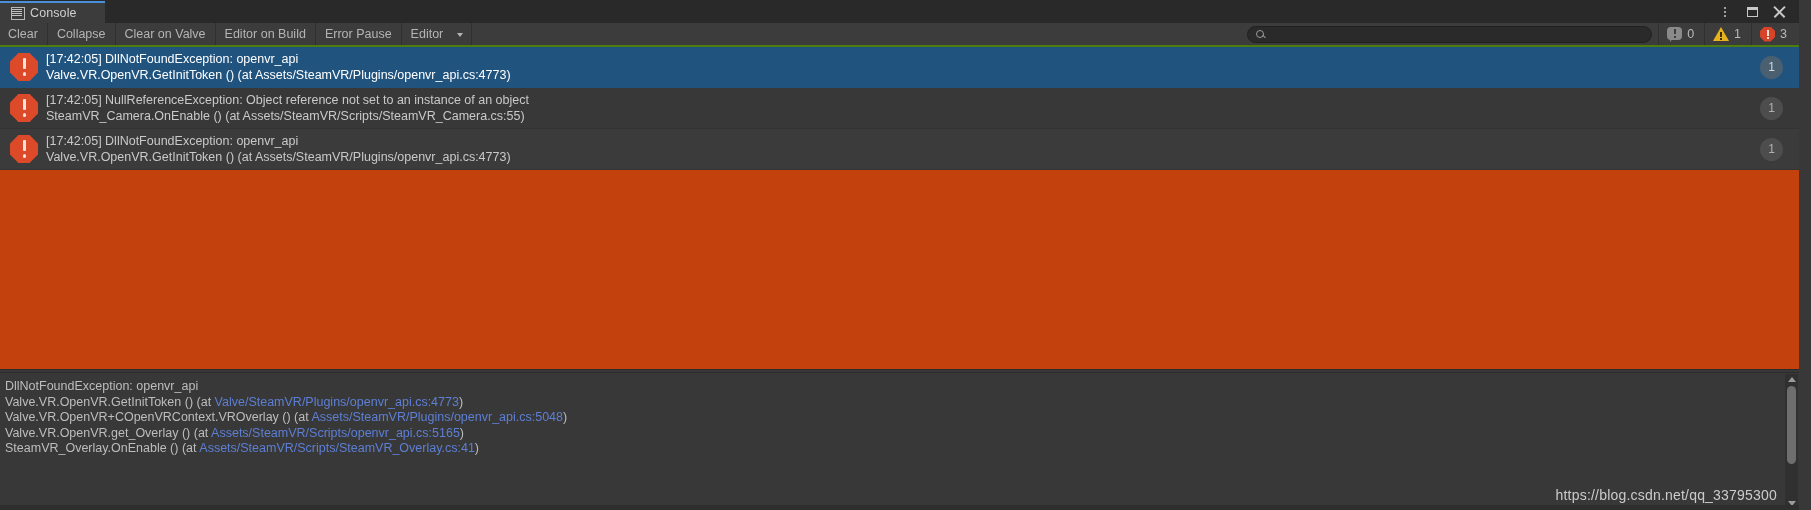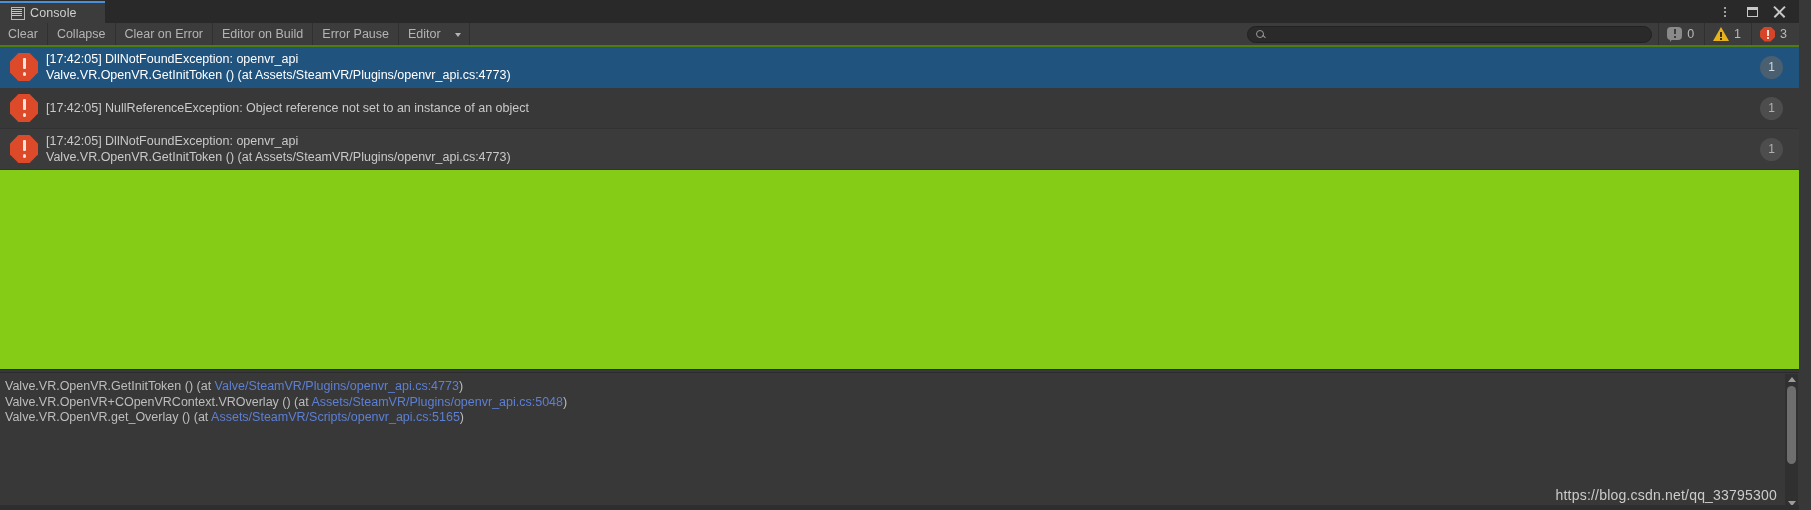--- a/index.html
+++ b/index.html
@@ -292,21 +292,21 @@
   .ico-err .dot {
     position: absolute; left: 6.5px; top: 10.5px;
     width: 2px; height: 2px;
     background: #f4ded6;
   }
 
   
   .loglist {
     flex: 0 0 auto;
     height: 322px;
-    background: #84cc16;
+    background: #c2410c;
     position: relative;
     overflow: hidden;
   }
 
   .logrow {
     position: relative;
     height: 41px;
     display: flex;
     align-items: center;
     padding-left: 10px;
@@ -486,21 +486,21 @@
       </div>
       <div class="win-btn">
         <span class="close-icon"></span>
       </div>
     </div>
   </div>
 
   <div class="toolbar">
     <div class="tb-btn first">Clear</div>
     <div class="tb-btn">Collapse</div>
-    <div class="tb-btn">Clear on Error</div>
+    <div class="tb-btn">Clear on Valve</div>
     <div class="tb-btn">Editor on Build</div>
     <div class="tb-btn">Error Pause</div>
     <div class="tb-dropdown">
       <span>Editor</span>
       <span class="caret"></span>
     </div>
 
     <div class="tb-gap"></div>
 
     <div class="search-wrap">
@@ -555,20 +555,21 @@
     </div>
 
     <div class="logrow alt">
       <span class="row-icon">
         <span class="oct"></span>
           <span class="bang"></span>
           <span class="dot"></span>
       </span>
       <span class="row-text">
         <span class="row-line">[17:42:05] NullReferenceException: Object reference not set to an instance of an object</span>
+        <span class="row-line">SteamVR_Camera.OnEnable () (at Assets/SteamVR/Scripts/SteamVR_Camera.cs:55)</span>
       </span>
       <span class="row-badge">1</span>
     </div>
 
     <div class="logrow">
       <span class="row-icon">
         <span class="oct"></span>
           <span class="bang"></span>
           <span class="dot"></span>
       </span>
@@ -578,27 +579,33 @@
       </span>
       <span class="row-badge">1</span>
     </div>
 
   </div>
 
   <div class="splitter"></div>
 
   <div class="detail">
     <div class="detail-line">
+      <span>DllNotFoundException: openvr_api</span><span class="lnk"></span><span></span>
+    </div>
+    <div class="detail-line">
       <span>Valve.VR.OpenVR.GetInitToken () (at </span><span class="lnk">Valve/SteamVR/Plugins/openvr_api.cs:4773</span><span>)</span>
     </div>
     <div class="detail-line">
       <span>Valve.VR.OpenVR+COpenVRContext.VROverlay () (at </span><span class="lnk">Assets/SteamVR/Plugins/openvr_api.cs:5048</span><span>)</span>
     </div>
     <div class="detail-line">
       <span>Valve.VR.OpenVR.get_Overlay () (at </span><span class="lnk">Assets/SteamVR/Scripts/openvr_api.cs:5165</span><span>)</span>
+    </div>
+    <div class="detail-line">
+      <span>SteamVR_Overlay.OnEnable () (at </span><span class="lnk">Assets/SteamVR/Scripts/SteamVR_Overlay.cs:41</span><span>)</span>
     </div>
 
     <div class="vscroll">
       <span class="arrow-up"></span>
       <span class="thumb"></span>
       <span class="track-fill"></span>
       <span class="arrow-dn"></span>
     </div>
   </div>
 

